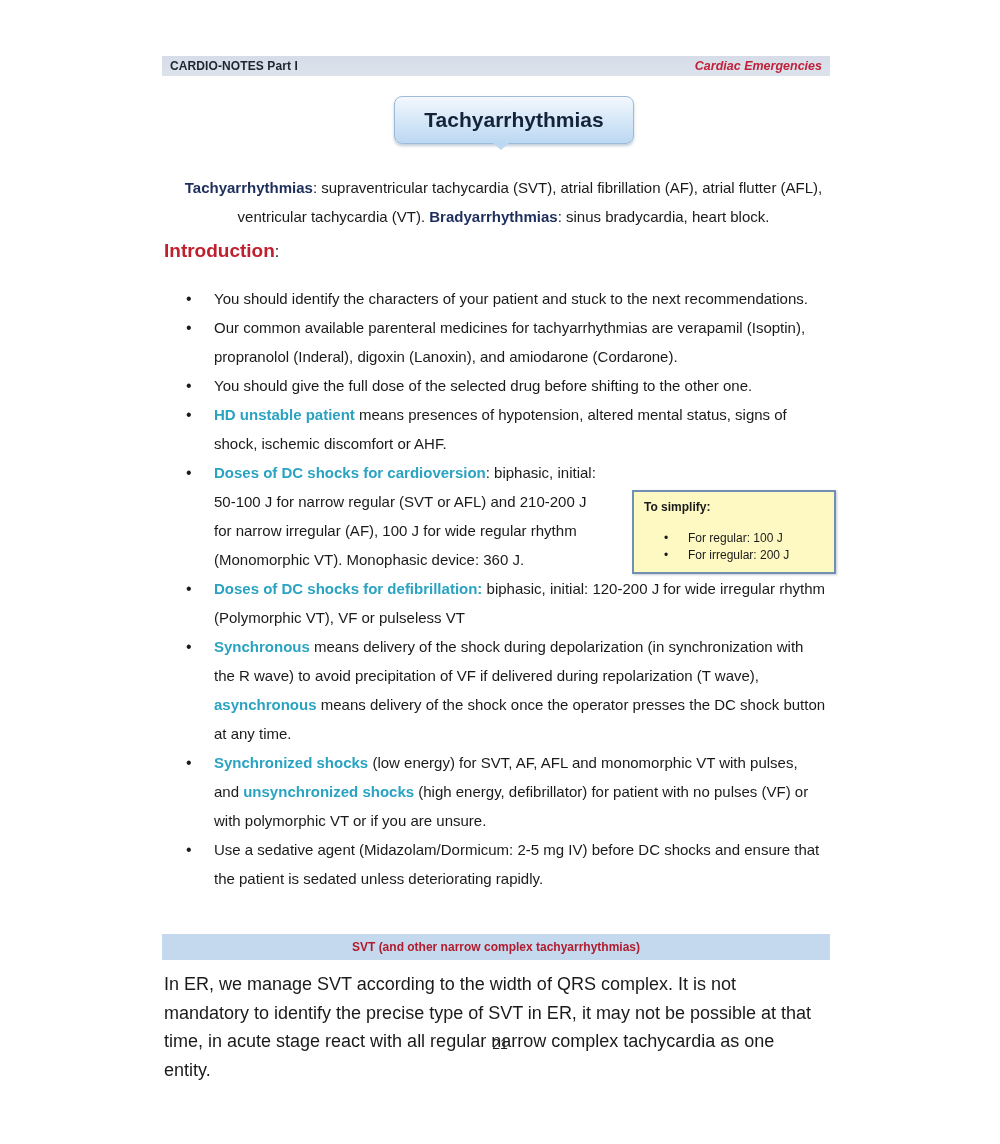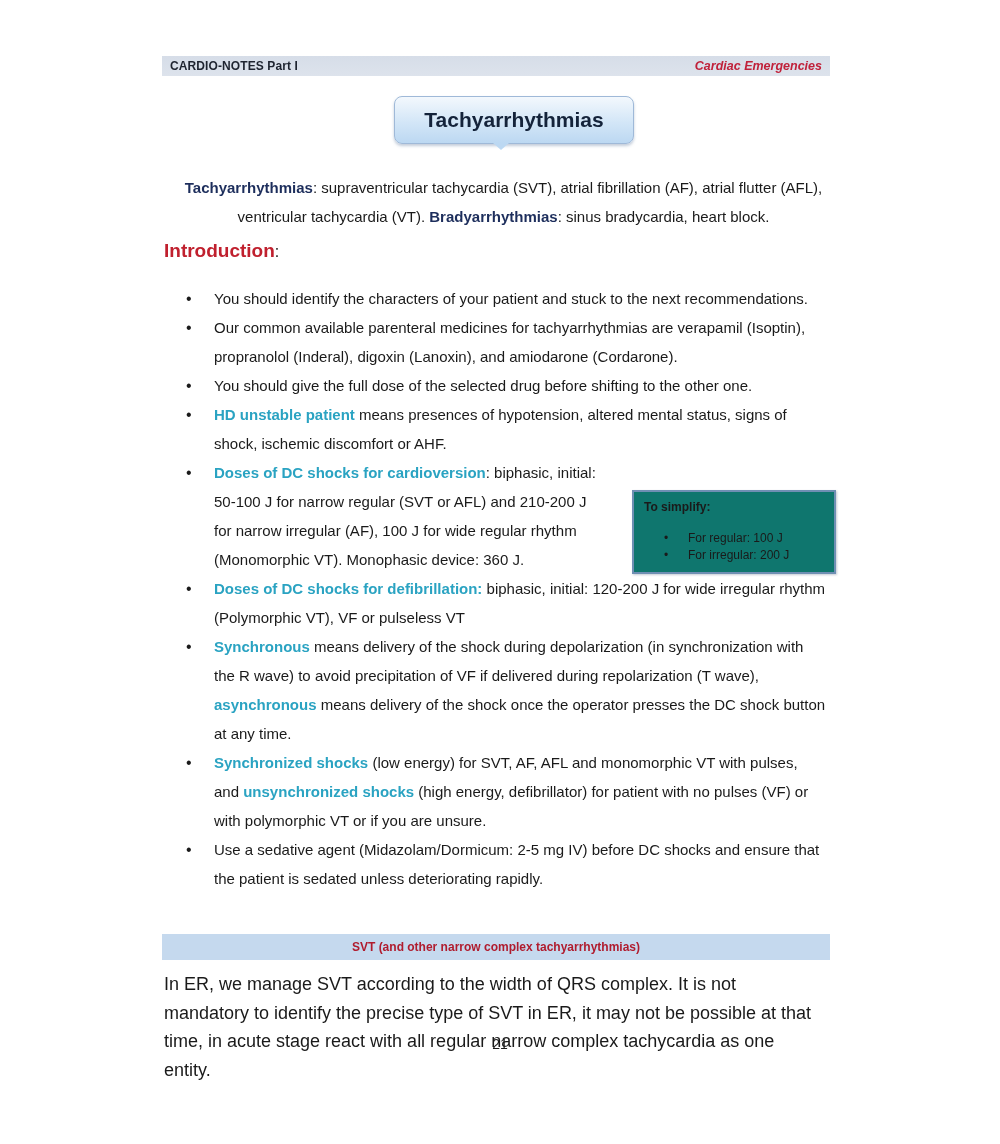--- a/index.html
+++ b/index.html
@@ -50,21 +50,21 @@
     font-size: 15px; line-height: 29px; color: #1a1a1a;
   }
   ul.bullets li { position: relative; padding-left: 28px; }
   ul.bullets li::before {
     content: "•"; position: absolute; left: 0; top: 0; font-size: 16px;
   }
   .kw { color: #2aa3c2; font-weight: bold; }
 
   .callout {
     position: absolute; left: 632px; top: 490px; width: 204px; height: 84px;
-    background: #0f766e; border: 2px solid #6f8fb3; box-sizing: border-box;
+    background: #fef9c3; border: 2px solid #6f8fb3; box-sizing: border-box;
     box-shadow: 1px 1px 2px rgba(60,80,110,0.3);
     font-size: 12px; color: #1a1a1a; padding: 8px 10px;
   }
   .callout-title { font-weight: bold; margin-bottom: 10px; }
   .callout ul { margin: 16px; padding: 0; list-style: none; }
   .callout li { position: relative; padding-left: 28px; line-height: 17px; }
   .callout li::before { content: "•"; position: absolute; left: 4px; }
 
   .svt-banner {
     position: absolute; left: 162px; top: 934px; width: 668px; height: 26px;

